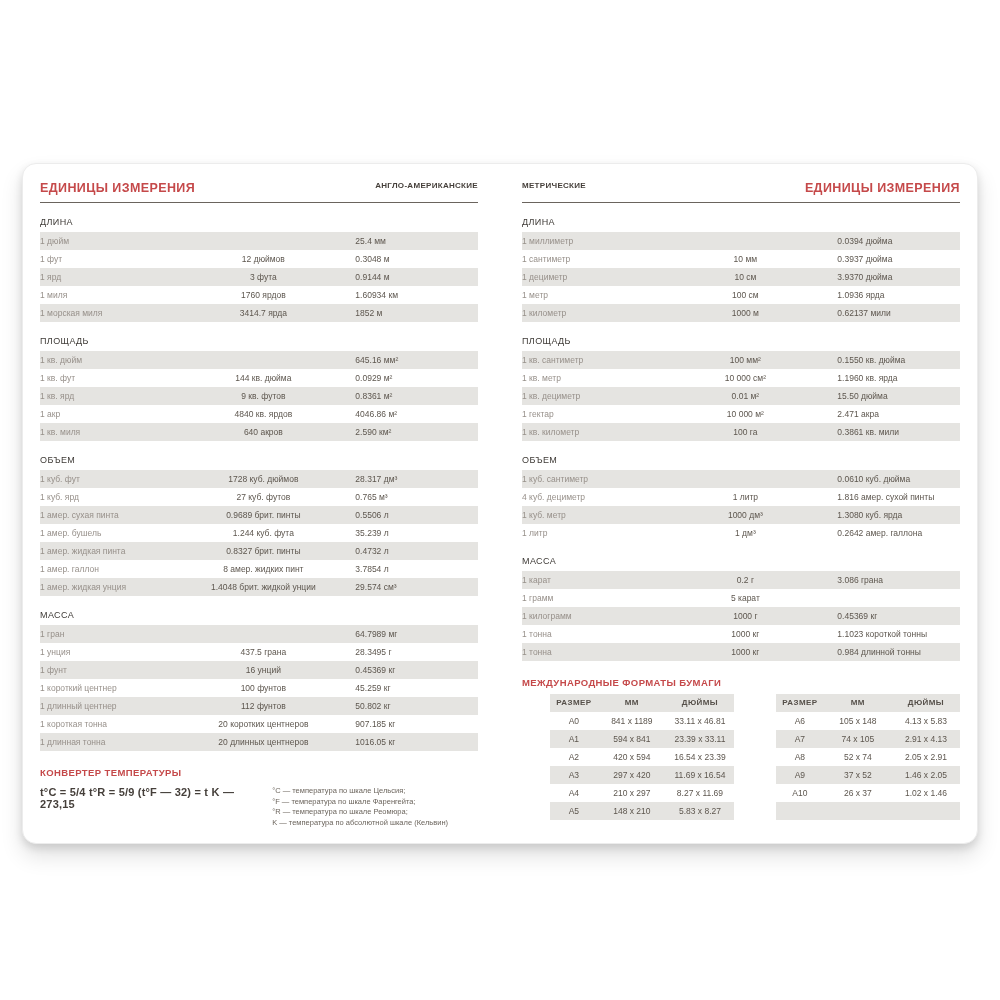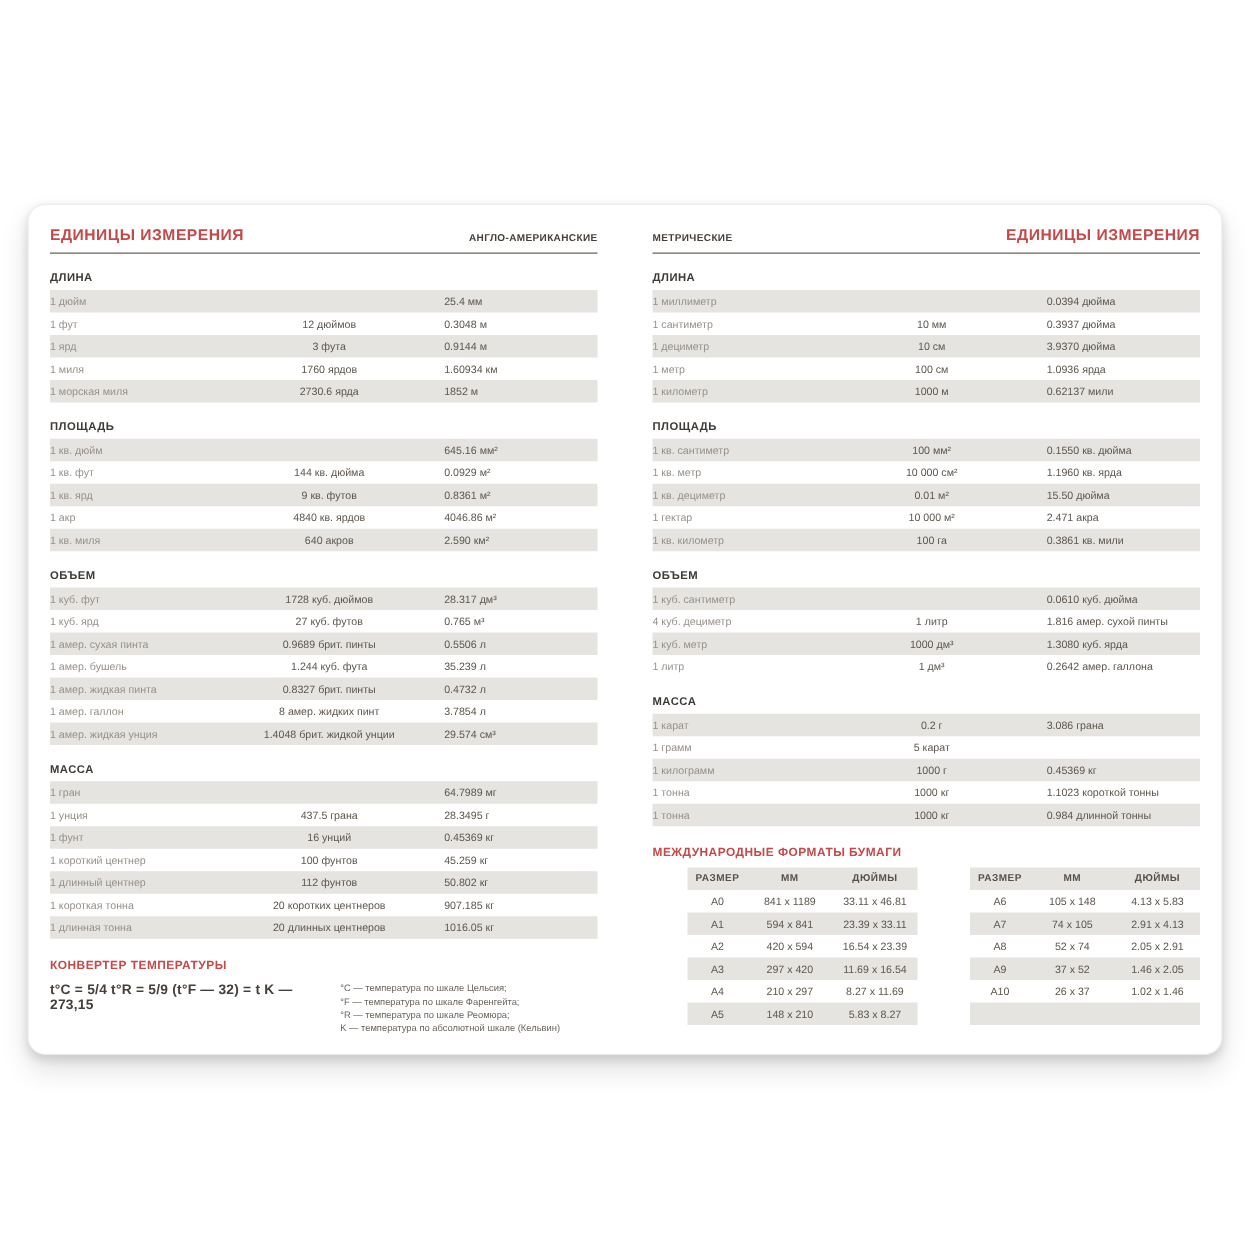--- a/index.html
+++ b/index.html
@@ -8,26 +8,26 @@
 
   .spread {
     position:absolute; left:22px; top:163px; width:956px; height:681px;
     background:#ffffff; border-radius:14px; border:1px solid #ececec;
     box-shadow:0 4px 8px rgba(0,0,0,.12), 0 12px 22px rgba(0,0,0,.12);
     display:flex; padding-top:17px;
   }
   .page { width:50%; padding:0 22px 0 17px; }
   .page.right { padding:0 17px 0 22px; }
 
-  .page-header { display:flex; justify-content:space-between; align-items:flex-end;
+  .page-header { display:flex; justify-content:space-between; align-items:flex-start;
     border-bottom:1.5px solid var(--rule); padding-bottom:7px; }
   .page-title { color:var(--accent); font-size:12.5px; font-weight:bold; letter-spacing:.4px; }
   .page-subtitle { color:var(--dark); font-size:8px; font-weight:bold; letter-spacing:.3px; }
 
-  .section-title { font-size:9px; font-weight:bold; color:#3e3a36; letter-spacing:.4px; margin:14px 0 5px; }
+  .section-title { font-size:9px; font-weight:normal; color:#3e3a36; letter-spacing:.4px; margin:14px 0 5px; }
   .row { display:grid; grid-template-columns:30% 42% 28%; height:18px; line-height:18px; font-size:8.5px; }
   .row.stripe { background:var(--stripe); }
   .row .c1 { text-align:left; color:var(--label); padding-right:8px; }
   .row .c2 { text-align:center; color:var(--value); }
   .row .c3 { text-align:left; color:var(--value); }
 
   .temp-block { margin-top:16px; }
   .temp-title { color:var(--accent); font-size:9.5px; font-weight:bold; letter-spacing:.4px; }
   .temp-body { display:flex; margin-top:8px;gap:27px; }
   .temp-formula { flex:1; font-size:11px; font-weight:bold; color:var(--dark); letter-spacing:.2px; }
@@ -72,21 +72,21 @@
               <span class="c2">3 фута</span>
               <span class="c3">0.9144 м</span>
             </div>
             <div class="row">
               <span class="c1">1 миля</span>
               <span class="c2">1760 ярдов</span>
               <span class="c3">1.60934 км</span>
             </div>
             <div class="row stripe">
               <span class="c1">1 морская миля</span>
-              <span class="c2">2730.6 ярда</span>
+              <span class="c2">3414.7 ярда</span>
               <span class="c3">1852 м</span>
             </div>
           </div>
         </div>
         <div class="section">
           <div class="section-title">ПЛОЩАДЬ</div>
           <div class="rows">
             <div class="row stripe">
               <span class="c1">1 кв. дюйм</span>
               <span class="c2"></span>

